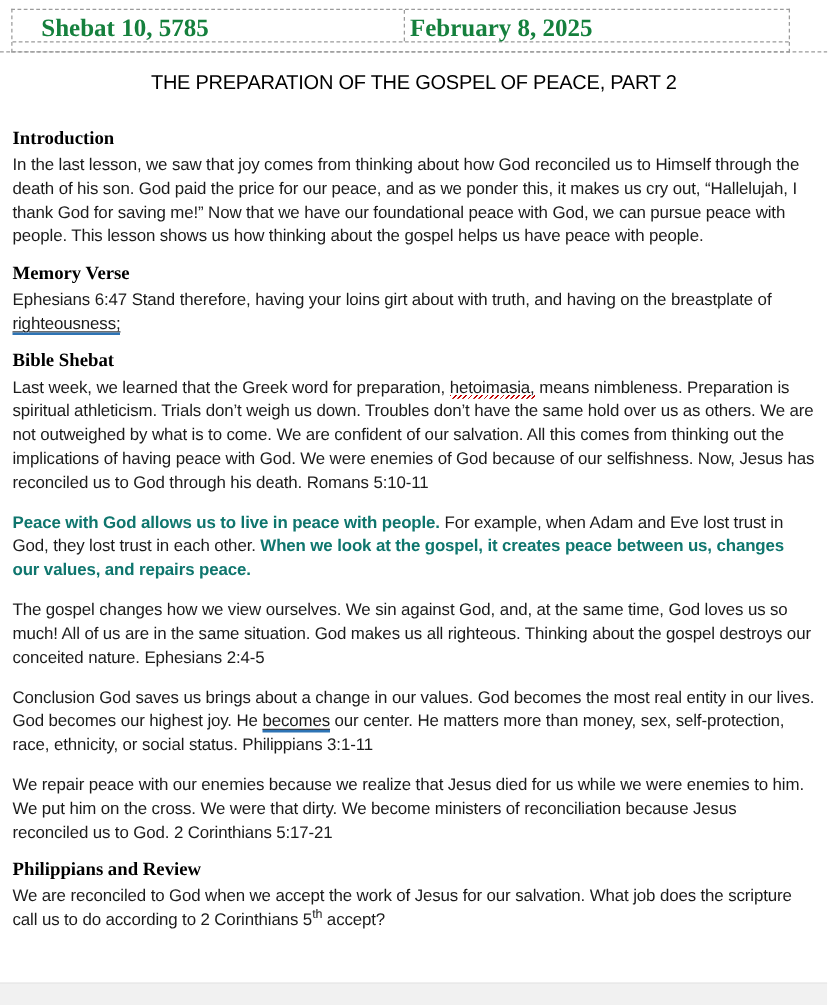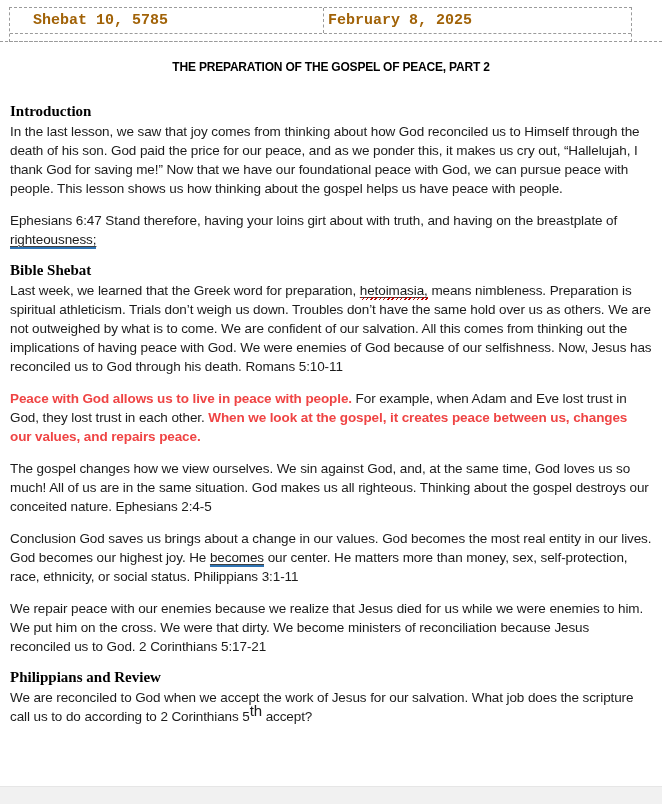--- a/index.html
+++ b/index.html
@@ -5,61 +5,61 @@
   html,body { margin:0; padding:0; background:#ffffff; }
   .page {
     position:relative; width:662px; height:804px; background:#ffffff;
     overflow:hidden; color:#1b1b1b;
   }
 
   
   .header-table {
     position:absolute; left:9px; top:7px; width:623px; height:35px;
     box-sizing:border-box; border:1px dashed #9b9b9b;
-    font-family:Liberation Mono, monospace; font-weight:bold; font-size:15px; color:#a16207;
+    font-family:Liberation Serif, serif; font-weight:bold; font-size:20px; color:#15803d;
   }
   .header-row { display:flex; height:26px; box-sizing:border-box; border-bottom:1px dashed #9b9b9b; }
   .hcell-left  { width:314px; box-sizing:border-box; border-right:1px dashed #9b9b9b; padding:4px 4px 0 23px; }
   .hcell-right { flex:1; text-align:left; box-sizing:border-box; padding:4px 7px 0 4px; }
   .header-empty-row { height:8px; }
 
   .boundary-line { position:absolute; top:41px; left:0; width:662px; height:0; border-top:1px dashed #9b9b9b; }
 
   
   .doc-body {
     position:absolute; top:0; left:10px; width:642px;
     font-family:"Liberation Sans", sans-serif; font-size:13.5px;
     line-height:19px; letter-spacing:-0.1px; color:#1b1b1b;
   }
   h1.doc-title {
     margin:57px 0 26px; text-align:center;
-    font-family:"Liberation Sans", sans-serif; font-weight:bold;
-    font-size:12px; line-height:20px; letter-spacing:-0.2px; color:#000;
+    font-family:"Liberation Sans", sans-serif; font-weight:normal;
+    font-size:16px; line-height:20px; letter-spacing:-0.2px; color:#000;
   }
   h2.sec-heading {
     font-family:"Liberation Serif", serif; font-weight:bold;
     font-size:15px; line-height:17px; margin:3px 0 2px; color:#000; letter-spacing:0;
   }
   p.body-par { margin:0 0 13px; }
-  b { font-weight:bold; color:#ef4444; }
+  b { font-weight:bold; color:#0f766e; }
 
   
   .u-blue { position:relative; text-decoration:underline; text-decoration-color:#404040; text-decoration-thickness:1px; text-underline-offset:2px; }
   .u-blue::after {
     content:""; position:absolute; left:0; right:0; bottom:-2px; height:0;
     border-top:2px solid var(--underline-blue, #2E74B5);
   }
   
-  .u-squiggle { position:relative; text-decoration:underline; text-decoration-color:#404040; text-decoration-thickness:1px; text-underline-offset:2px; }
+  .u-squiggle { position:relative; text-decoration-color:#404040; text-decoration-thickness:1px; text-underline-offset:2px; }
   .u-squiggle::after {
     content:""; position:absolute; left:0; right:0; bottom:-2px; height:3px;
     background:repeating-linear-gradient(135deg, var(--spellcheck-red, #C00000) 0 1px, transparent 1px 3px);
   }
 
-  sup.ordinal { font-size:15px; line-height:0; vertical-align:super; }
+  sup.ordinal { font-size:10px; line-height:0; vertical-align:super; }
 
   .bottom-gutter {
     position:absolute; left:0; top:786px; width:662px; height:18px;
     background:var(--bottom-gutter, #F1F1F1); border-top:1px solid #e6e6e6; z-index:5;
   }
 </style>
 </head>
 <body>
 
 <div class="page">
@@ -74,20 +74,21 @@
 
   <div class="boundary-line"></div>
 
   <div class="doc-body">
 
     <h1 class="doc-title">THE PREPARATION OF THE GOSPEL OF PEACE, PART 2</h1>
 
     <h2 class="sec-heading">Introduction</h2>
     <p class="body-par">In the last lesson, we saw that joy comes from thinking about how God reconciled us to Himself through the death of his son. God paid the price for our peace, and as we ponder this, it makes us cry out, “Hallelujah, I thank God for saving me!” Now that we have our foundational peace with God, we can pursue peace with people. This lesson shows us how thinking about the gospel helps us have peace with people.</p>
 
+    <h2 class="sec-heading">Memory Verse</h2>
     <p class="body-par"><span>Ephesians 6:47 Stand therefore, having your loins girt about with truth, and having on the breastplate of </span><span class="u-blue">righteousness;</span></p>
 
     <h2 class="sec-heading">Bible Shebat</h2>
     <p class="body-par"><span>Last week, we learned that the Greek word for preparation, </span><span class="u-squiggle">hetoimasia,</span><span> means nimbleness. Preparation is spiritual athleticism. Trials don’t weigh us down. Troubles don’t have the same hold over us as others. We are not outweighed by what is to come. We are confident of our salvation. All this comes from thinking out the implications of having peace with God. We were enemies of God because of our selfishness. Now, Jesus has reconciled us to God through his death. Romans 5:10-11</span></p>
 
     <p class="body-par"><b>Peace with God allows us to live in peace with people.</b><span> For example, when Adam and Eve lost trust in God, they lost trust in each other. </span><b>When we look at the gospel, it creates peace between us, changes our values, and repairs peace.</b></p>
 
     <p class="body-par">The gospel changes how we view ourselves. We sin against God, and, at the same time, God loves us so much! All of us are in the same situation. God makes us all righteous. Thinking about the gospel destroys our conceited nature. Ephesians 2:4-5</p>
 
     <p class="body-par"><span>Conclusion God saves us brings about a change in our values. God becomes the most real entity in our lives. God becomes our highest joy. He </span><span class="u-blue">becomes</span><span> our center. He matters more than money, sex, self-protection, race, ethnicity, or social status. Philippians 3:1-11</span></p>

